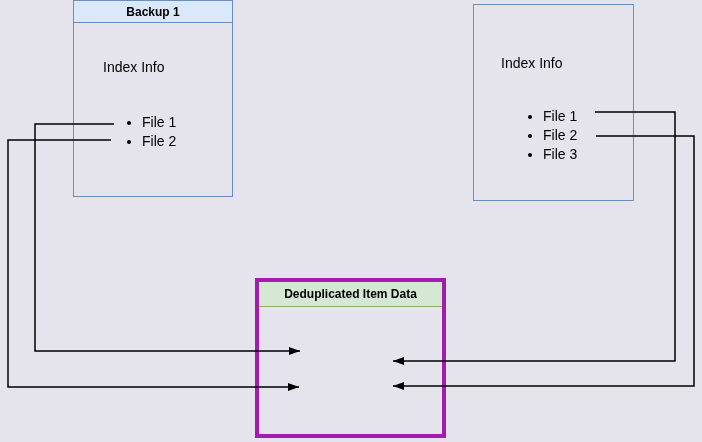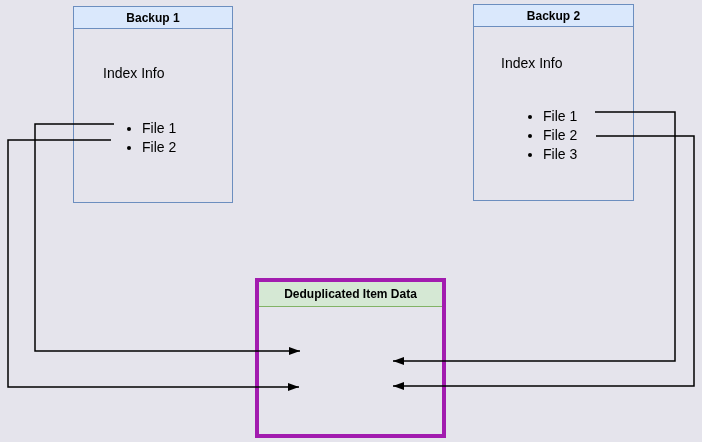--- a/index.html
+++ b/index.html
@@ -69,31 +69,30 @@
     fill: none;
     stroke: #000;
     stroke-width: 1.5;
   }
 </style>
 </head>
 <body>
 
 <div id="canvas">
 
-  <div class="box blue" style="left:73px; top:6px; width:160px; height:197px;">
+  <div class="box blue" style="left:73px; top:0; width:160px; height:197px;">
     <div class="box-header">Backup 1</div>
     <div class="index-label" style="left:29px; top:56px;">Index Info</div>
     <ul class="file-list backup-list" style="left:40px; top:112px;">
       <li>File 1</li>
       <li>File 2</li>
     </ul>
   </div>
 
   <div class="box blue" style="left:473px; top:4px; width:161px; height:197px;">
-    <div class="box-header">Backup 2</div>
     <div class="index-label" style="left:27px; top:48px;">Index Info</div>
     <ul class="file-list backup-list" style="left:41px; top:102px;">
       <li>File 1</li>
       <li>File 2</li>
       <li>File 3</li>
     </ul>
   </div>
 
   <div class="box green" style="left:255px; top:278px; width:191px; height:160px;">
     <div class="box-header">Deduplicated Item Data</div>

